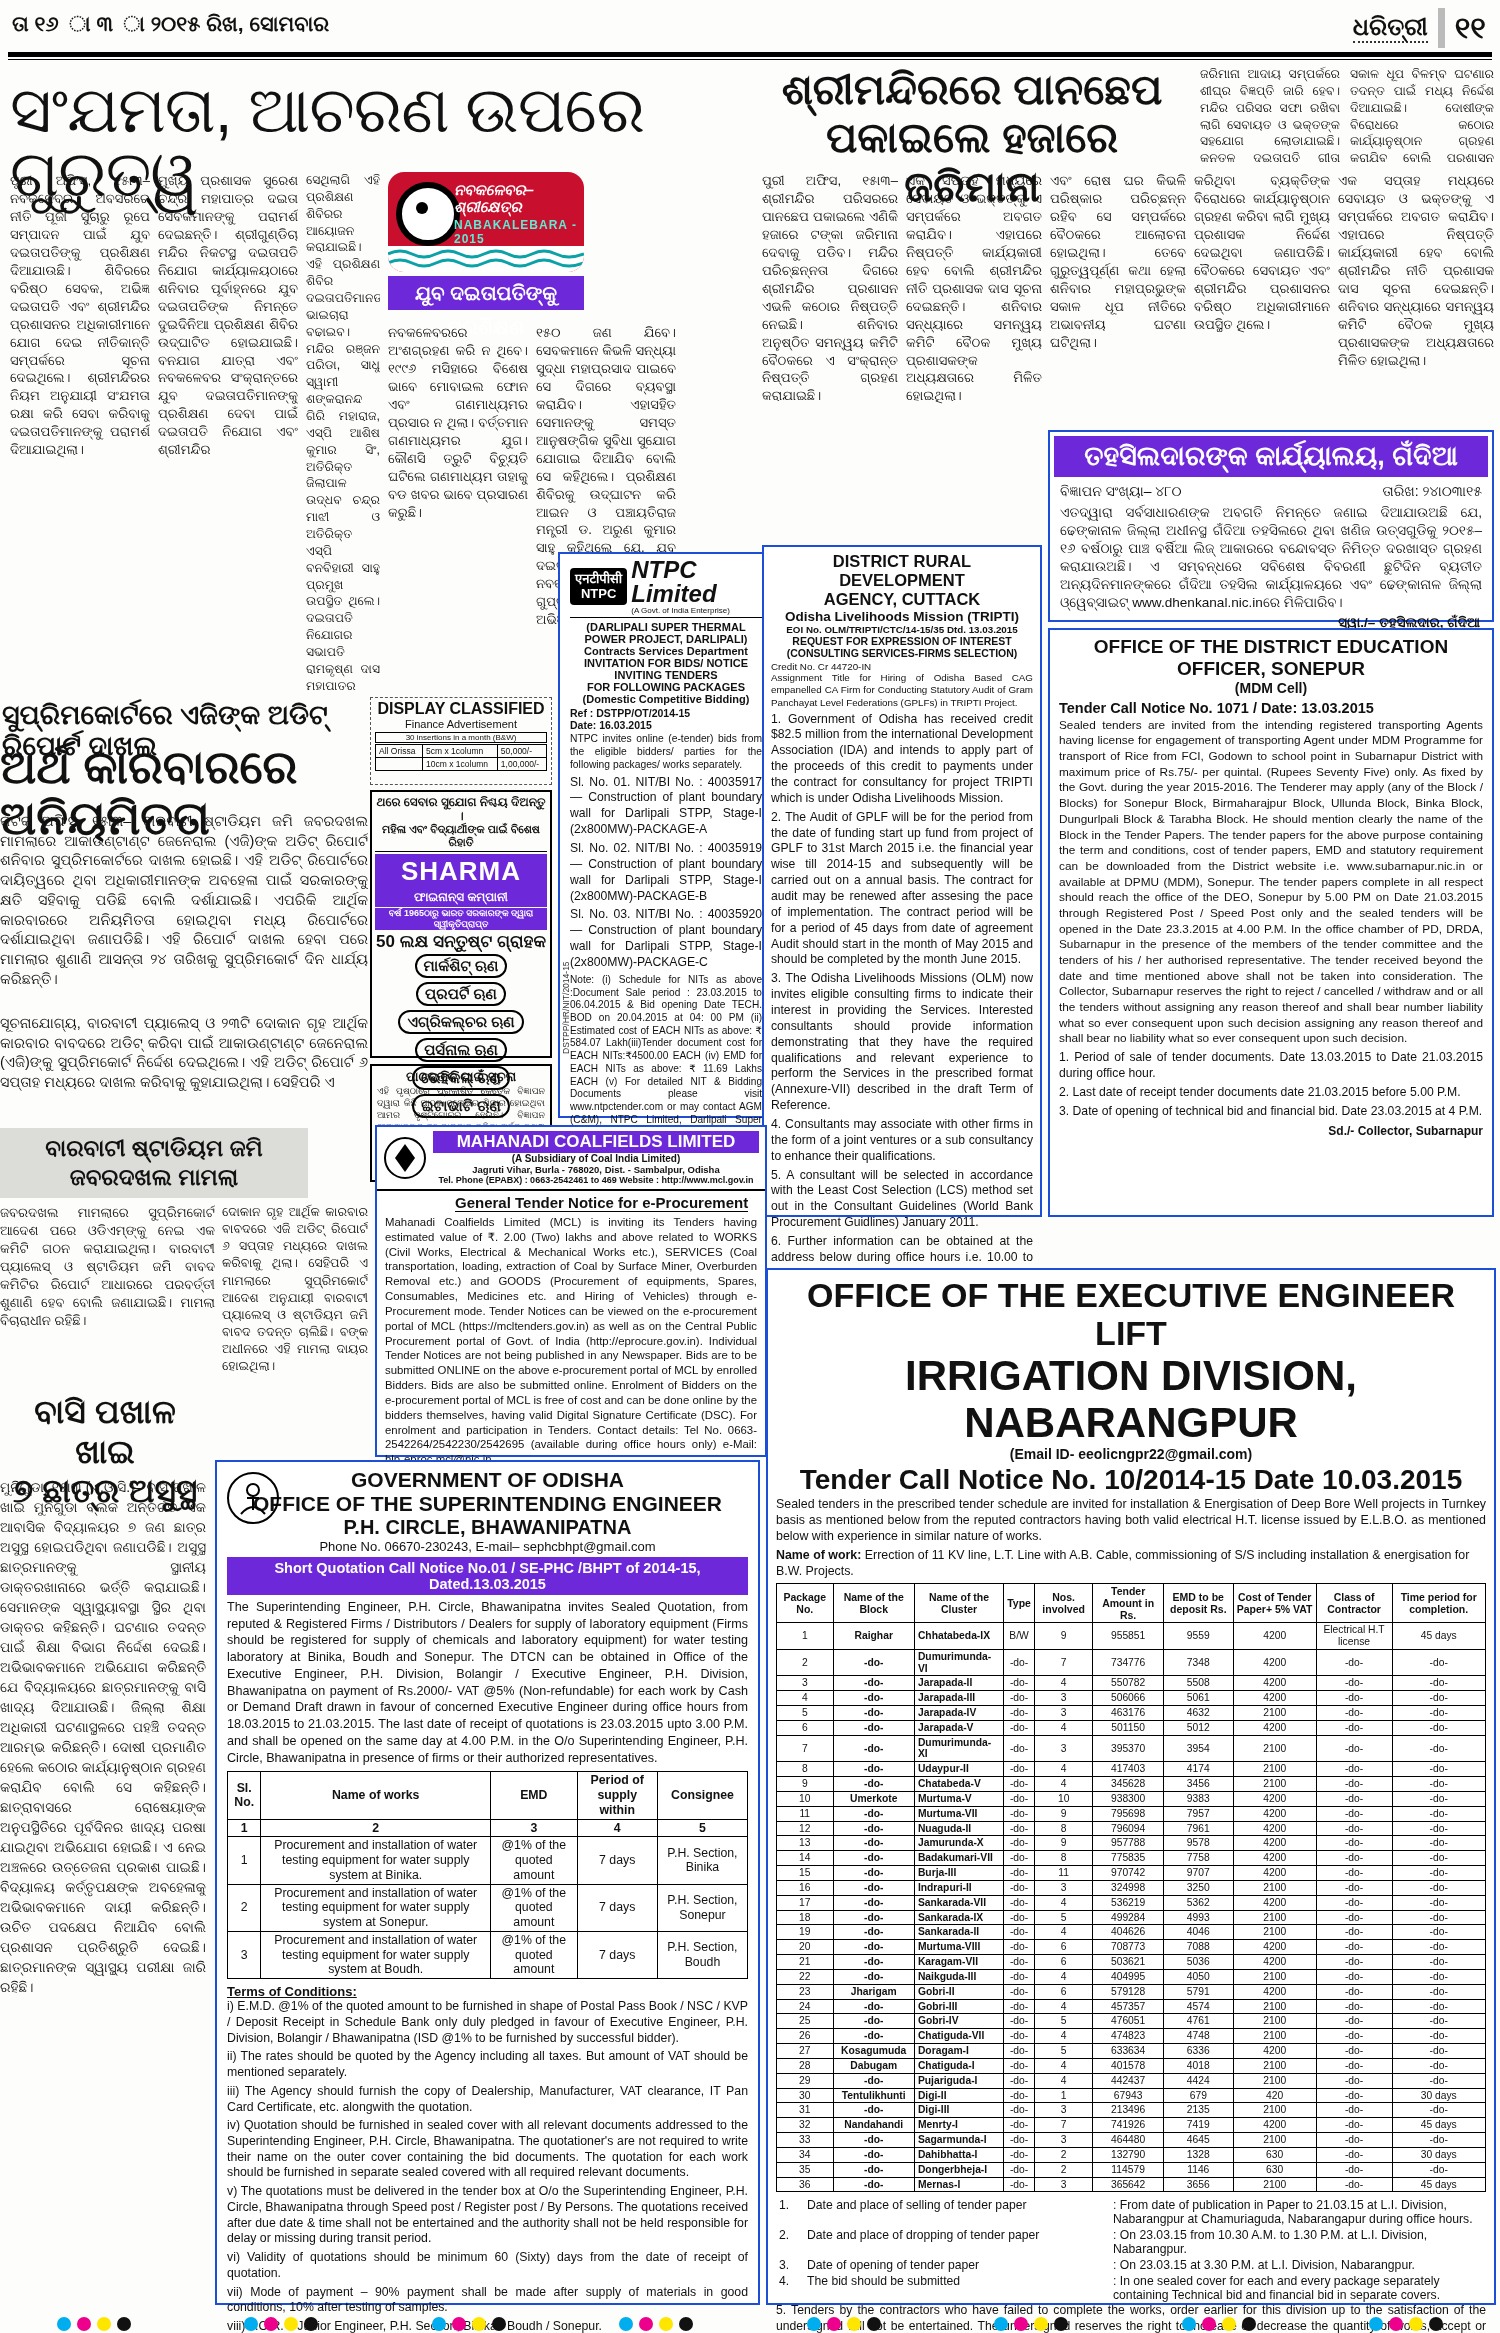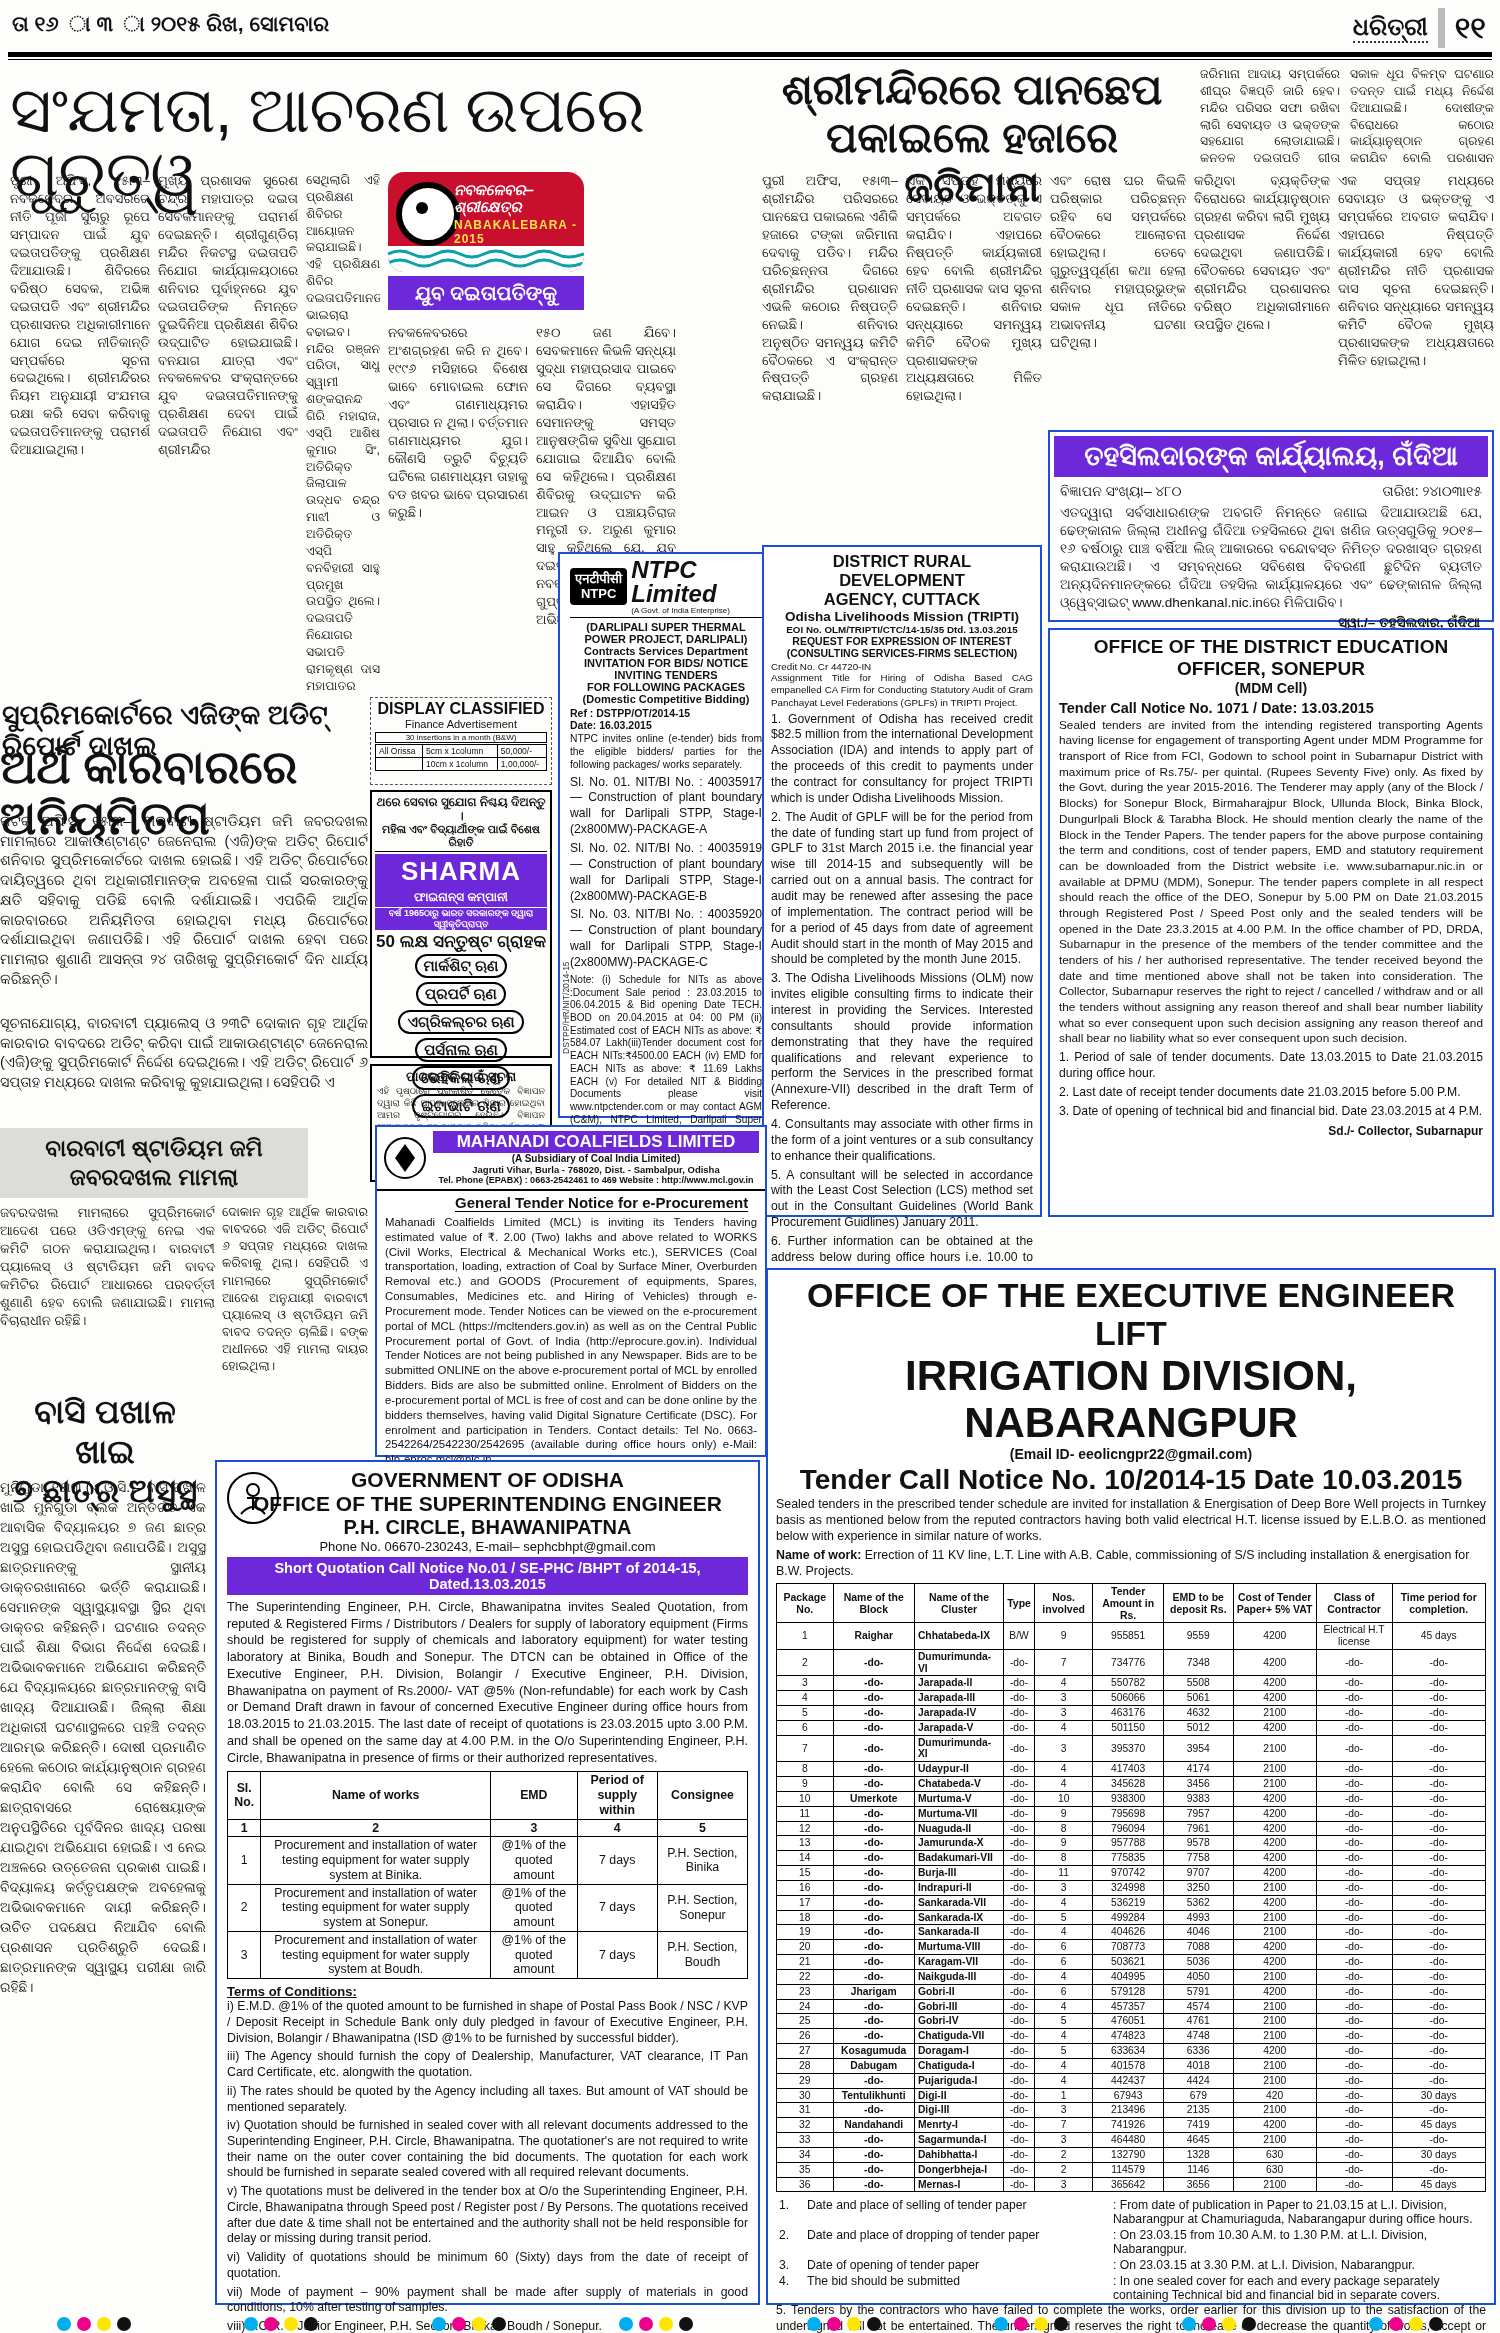--- a/index.html
+++ b/index.html
@@ -40,21 +40,21 @@
   .phc-table th,.phc-table td{font-size:12.3px;line-height:1.2;}
   .phc-table td{text-align:center;}
   .terms-item{font-size:12.3px;line-height:1.28;text-align:justify;margin-bottom:3px;}
   .note-item{font-size:12.2px;line-height:1.3;text-align:justify;margin-bottom:3px;}
   
   .naba-logo{background:#c8102e;border-radius:16px;position:relative;overflow:hidden;}
   .naba-eye{position:absolute;left:8px;top:10px;width:52px;height:52px;border-radius:50%;
             background:#fff;border:6px solid #000;}
   .naba-eye::after{content:"";position:absolute;left:14px;top:14px;width:12px;height:12px;border-radius:50%;background:#000;}
   .naba-script{position:absolute;left:66px;top:10px;right:6px;color:#fff;font-weight:bold;font-size:15px;font-style:italic;line-height:1.1;}
-  .naba-sub{position:absolute;left:66px;top:46px;right:2px;color:#fde047;font-weight:bold;font-size:12px;letter-spacing:1px;}
+  .naba-sub{position:absolute;left:66px;top:46px;right:2px;color:#5eead4;font-weight:bold;font-size:12px;letter-spacing:1px;}
   .naba-waves{position:absolute;left:0;right:0;bottom:0;height:26px;background:#fff;}
   .ntpc-logobox{background:#000;color:#fff;font-weight:bold;text-align:center;border-radius:4px;
                 font-size:13px;line-height:1.1;padding:4px 5px;}
   .phone-big{background:#000;color:#fff;font-weight:bold;font-size:24px;text-align:center;line-height:1.15;letter-spacing:1px;}
   .chip{display:inline-block;border:2px solid #000;border-radius:12px;font-weight:bold;font-size:15px;
         padding:1px 7px;margin:2px 2px;}
   .regmark{display:flex;gap:6px;}
   .regmark div{width:14px;height:14px;border-radius:50%;}
   .vtext{writing-mode:vertical-rl;transform:rotate(180deg);font-size:8.5px;color:#333;}
 </style>
@@ -327,22 +327,22 @@
               <td>Procurement and installation of water testing equipment for water supply system at Boudh.</td>
               <td>@1% of the quoted amount</td>
               <td>7 days</td>
               <td>P.H. Section, Boudh</td>
             </tr>
           </tbody>
       </table>
       <div class="b" style="font-size:13px;text-decoration:underline;margin-top:5px;">Terms of Conditions:</div>
       <div>
           <div class="terms-item">i)    E.M.D.  @1% of the quoted amount to be furnished in shape of Postal Pass Book / NSC / KVP / Deposit Receipt in Schedule Bank only duly pledged in favour of Executive Engineer, P.H. Division, Bolangir / Bhawanipatna (ISD @1% to be furnished by successful bidder).</div>
+          <div class="terms-item">ii)   The rates should be quoted by the Agency including all taxes. But amount of VAT should be mentioned separately.</div>
           <div class="terms-item">iii)  The Agency should furnish the copy of Dealership, Manufacturer, VAT clearance, IT Pan Card Certificate, etc. alongwith the quotation.</div>
-          <div class="terms-item">ii)   The rates should be quoted by the Agency including all taxes. But amount of VAT should be mentioned separately.</div>
           <div class="terms-item">iv)  Quotation should be furnished in sealed cover with all relevant documents addressed to the Superintending Engineer, P.H. Circle, Bhawanipatna. The quotationer's are not required to write their name on the outer cover containing the bid documents. The quotation for each work should be furnished in separate sealed covered with all required relevant documents.</div>
           <div class="terms-item">v)   The quotations must be delivered in the tender box at O/o the Superintending Engineer, P.H. Circle, Bhawanipatna through Speed post / Register post / By Persons. The quotations received after due date &amp; time shall not be entertained and the authority shall not be held responsible for delay or missing during transit period.</div>
           <div class="terms-item">vi)  Validity of quotations should be minimum 60 (Sixty) days from the date of receipt of quotation.</div>
           <div class="terms-item">vii) Mode of payment – 90% payment shall be made after supply of materials in good conditions, 10% after testing of samples.</div>
           <div class="terms-item">viii) F.O.R. – Junior Engineer, P.H. Section, Binika / Boudh / Sonepur.</div>
         </div>
 
     </div>
   </div>
 

